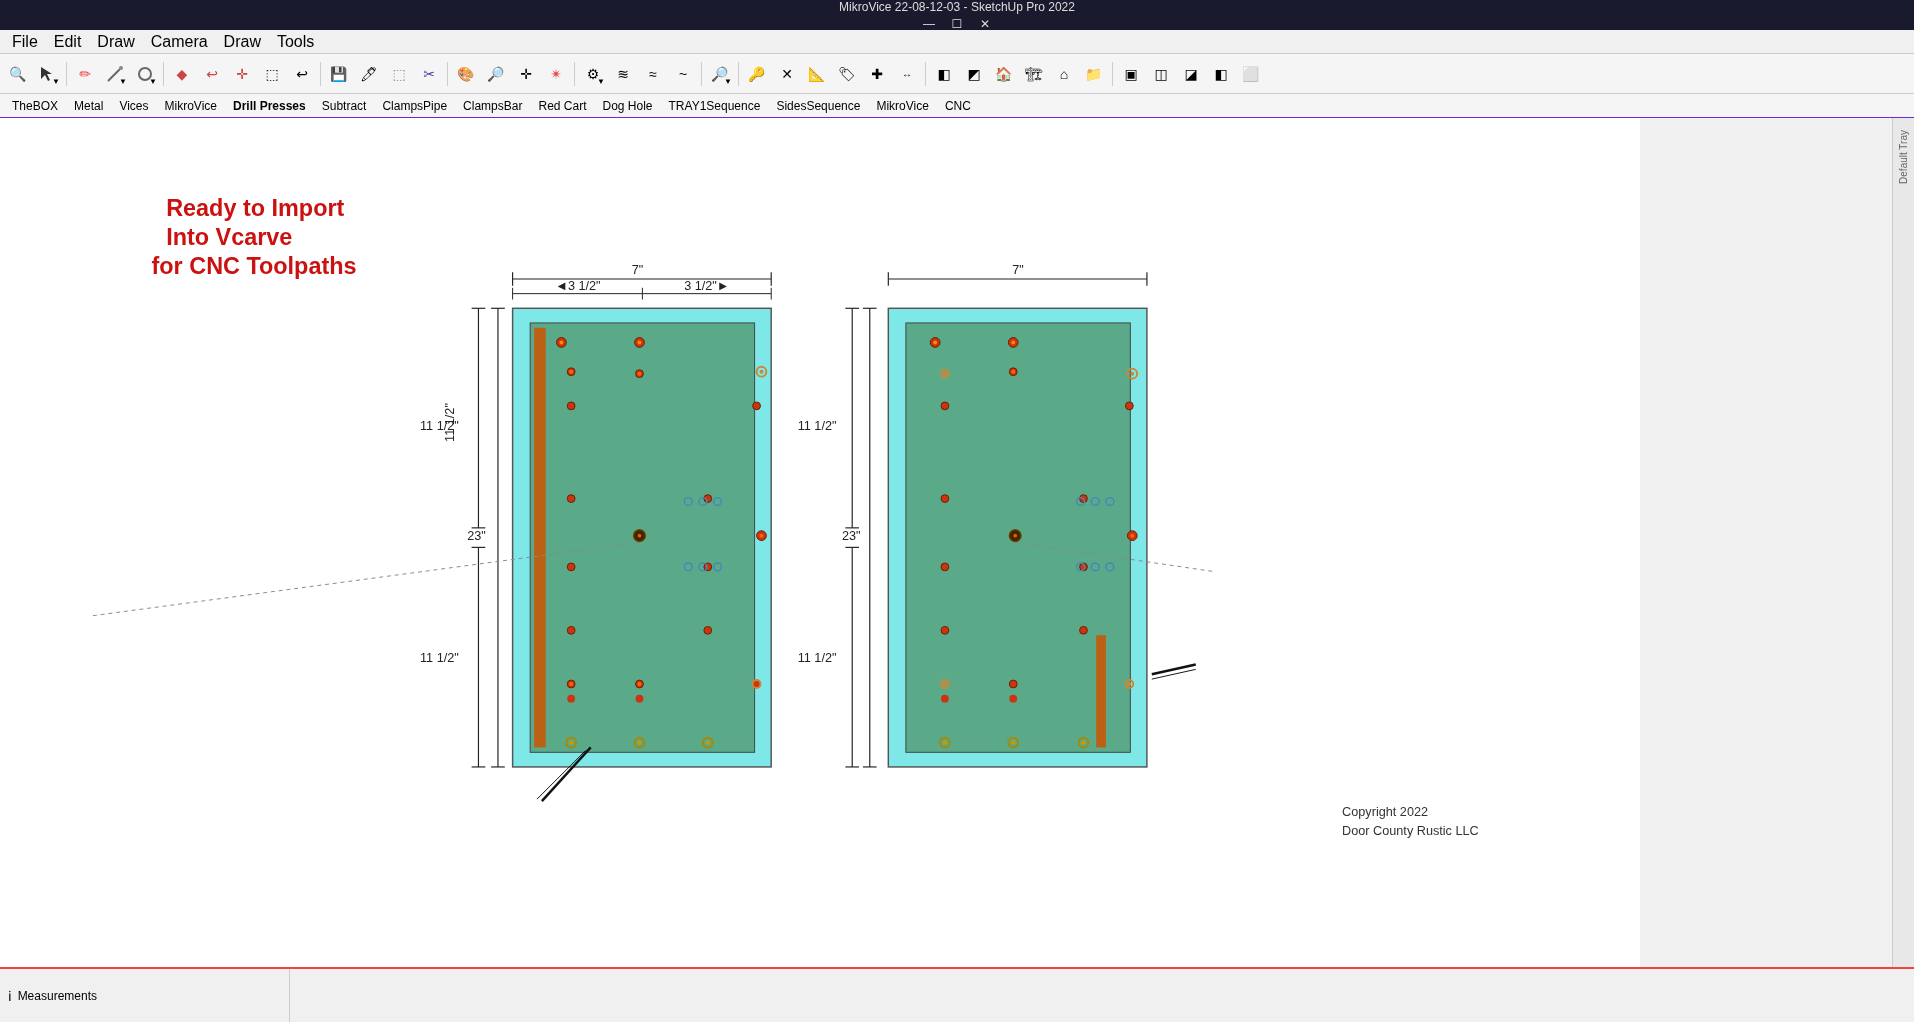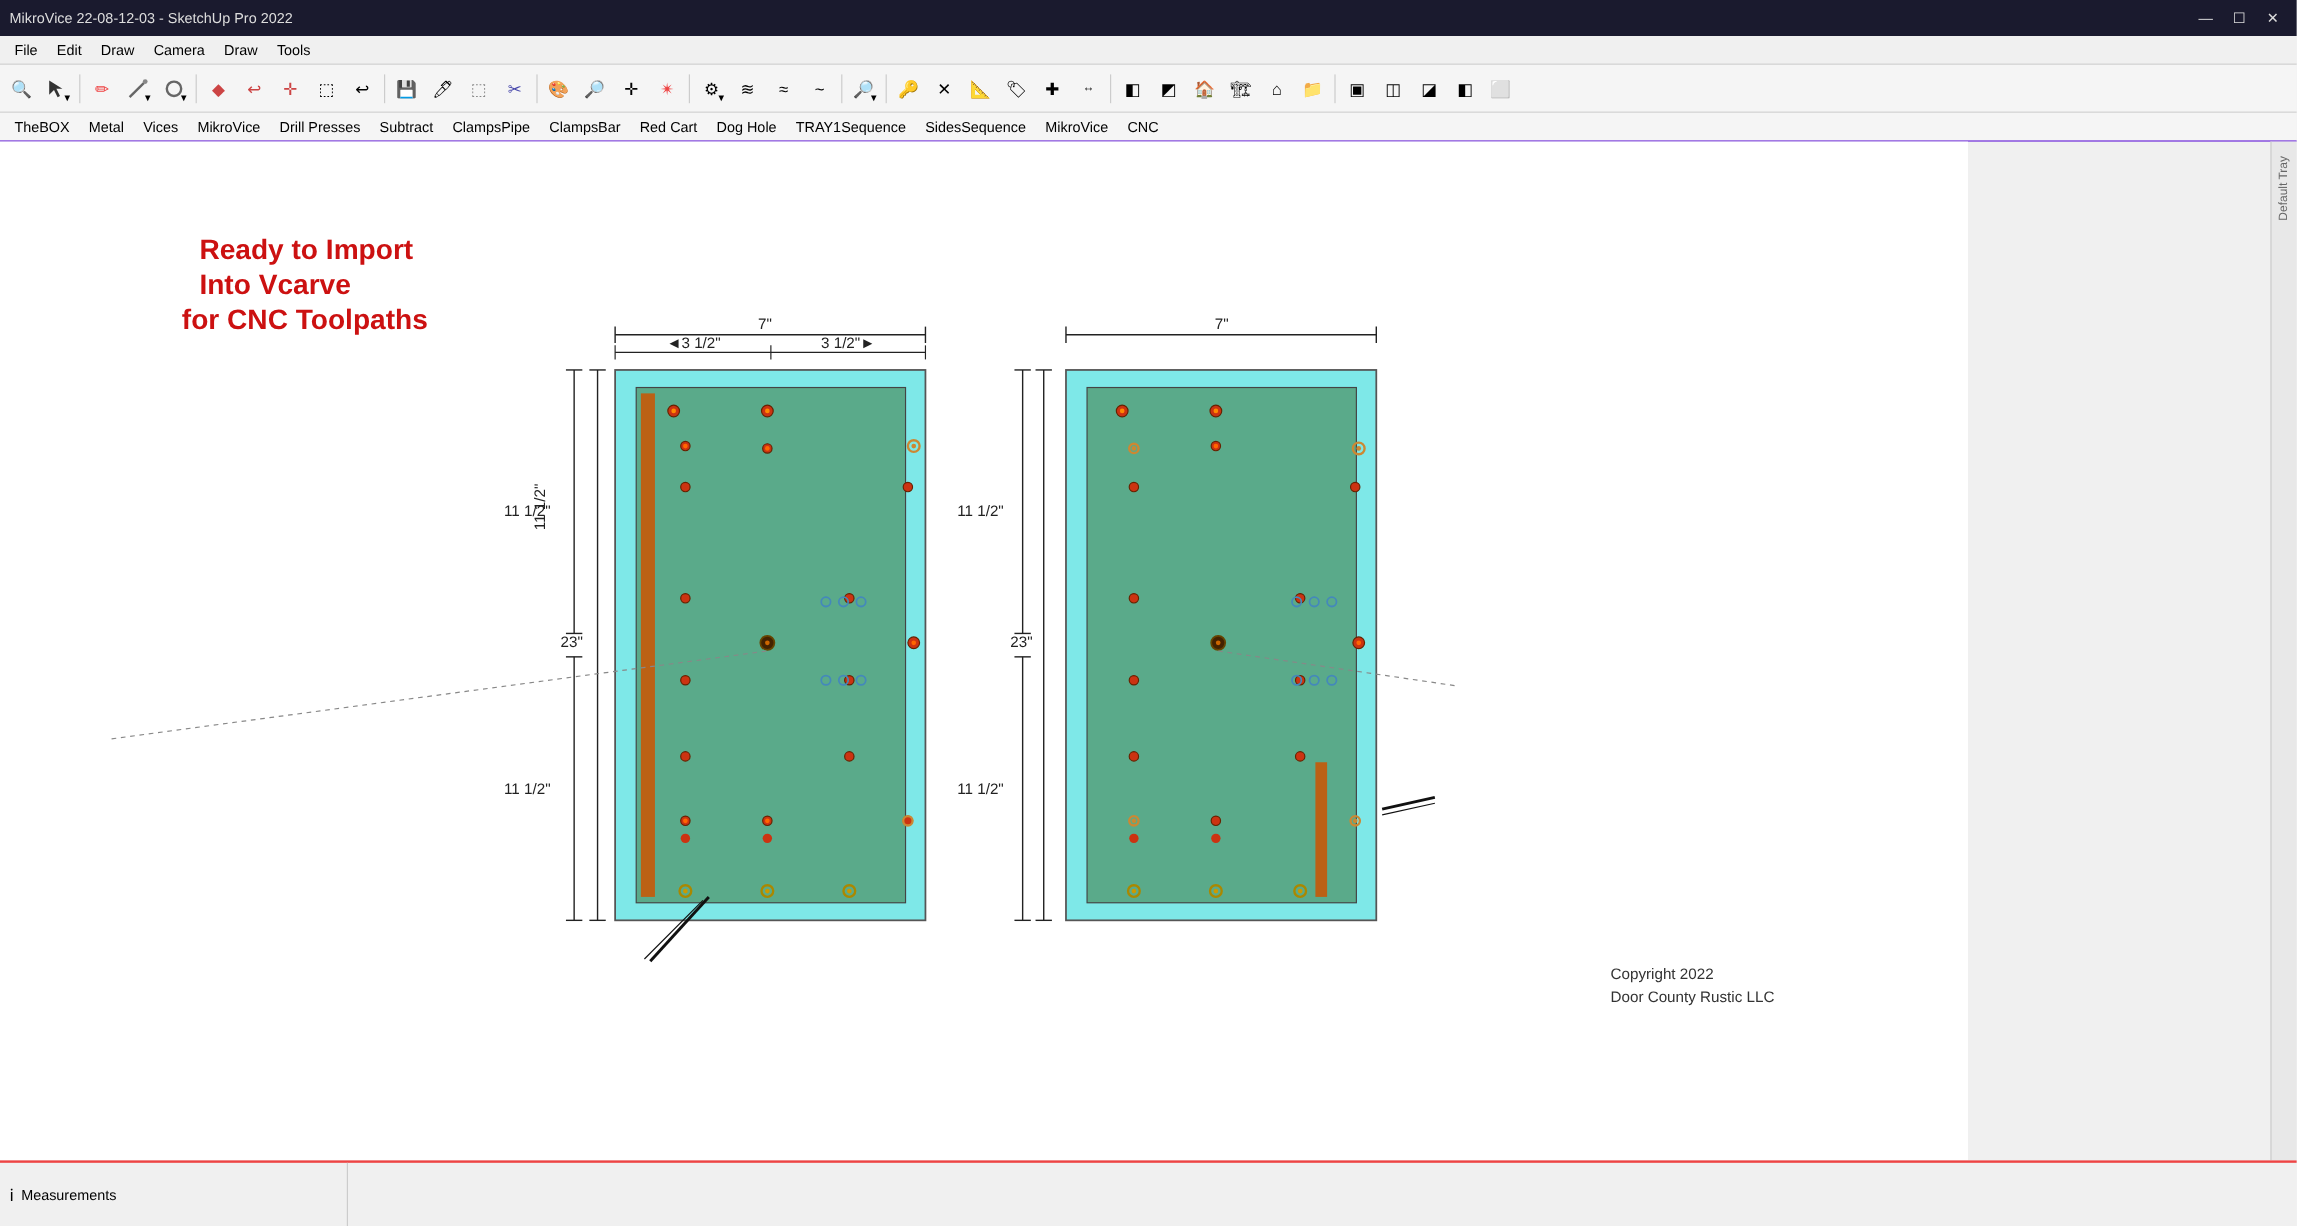--- a/index.html
+++ b/index.html
@@ -2,31 +2,31 @@
 <html><head>
   <meta charset="utf-8">
   <style>
     * { margin: 0; padding: 0; box-sizing: border-box; }
     body { width: 1914px; height: 1022px; background: #f0f0f0; font-family: 'Segoe UI', Arial, sans-serif; font-size: 12px; overflow: hidden; position: relative; }
 
     
     #titlebar {
       width: 100%; height: 30px; background: #1a1a2e;
       display: flex; align-items: center; justify-content: space-between;
-      padding: 0 8px; color: #ddd; font-size: 12px;
+      padding: 0 8px; color: #ddd; font-size: 12px; flex-direction: column;
     }
     #titlebar .win-controls { display: flex; gap: 4px; }
     #titlebar .win-btn { width: 24px; height: 20px; background: transparent; border: none; color: #ddd; cursor: pointer; font-size: 12px; display: flex; align-items: center; justify-content: center; }
 
     
     #menubar {
       width: 100%; height: 24px; background: #f0f0f0; border-bottom: 1px solid #ccc;
       display: flex; align-items: center; padding: 0 4px;
     }
-    #menubar span { padding: 2px 8px; cursor: pointer; font-size: 12px; }
+    #menubar span { padding: 2px 8px; cursor: pointer; font-size: 16px; }
 
     
     #toolbar {
       width: 100%; height: 40px; background: #f5f5f5; border-bottom: 1px solid #ccc;
       display: flex; align-items: center; padding: 0 4px; gap: 2px;
     }
     .tb-btn {
       width: 28px; height: 28px; background: transparent; border: 1px solid transparent;
       cursor: pointer; display: flex; align-items: center; justify-content: center;
       font-size: 14px; border-radius: 2px;
@@ -35,21 +35,21 @@
 
     
     #ext-toolbar {
       width: 100%; height: 24px; background: #f5f5f5; border-bottom: 1px solid #6d28d9;
       display: flex; align-items: center; padding: 0 4px; gap: 0;
     }
     .ext-btn {
       padding: 2px 8px; cursor: pointer; font-size: 12px; white-space: nowrap;
       border: none; background: transparent;
     }
-    .ext-btn.active { font-weight: normal; }
+    .ext-btn.active { font-weight: bold; }
 
     
     #view-label {
       position: absolute; left: 4px; top: 120px; font-size: 11px; color: #333;
     }
 
     
     #canvas-area {
       position: absolute; left: 0; top: 118px; width: 1640px; bottom: 55px;
       background: white; overflow: hidden;

